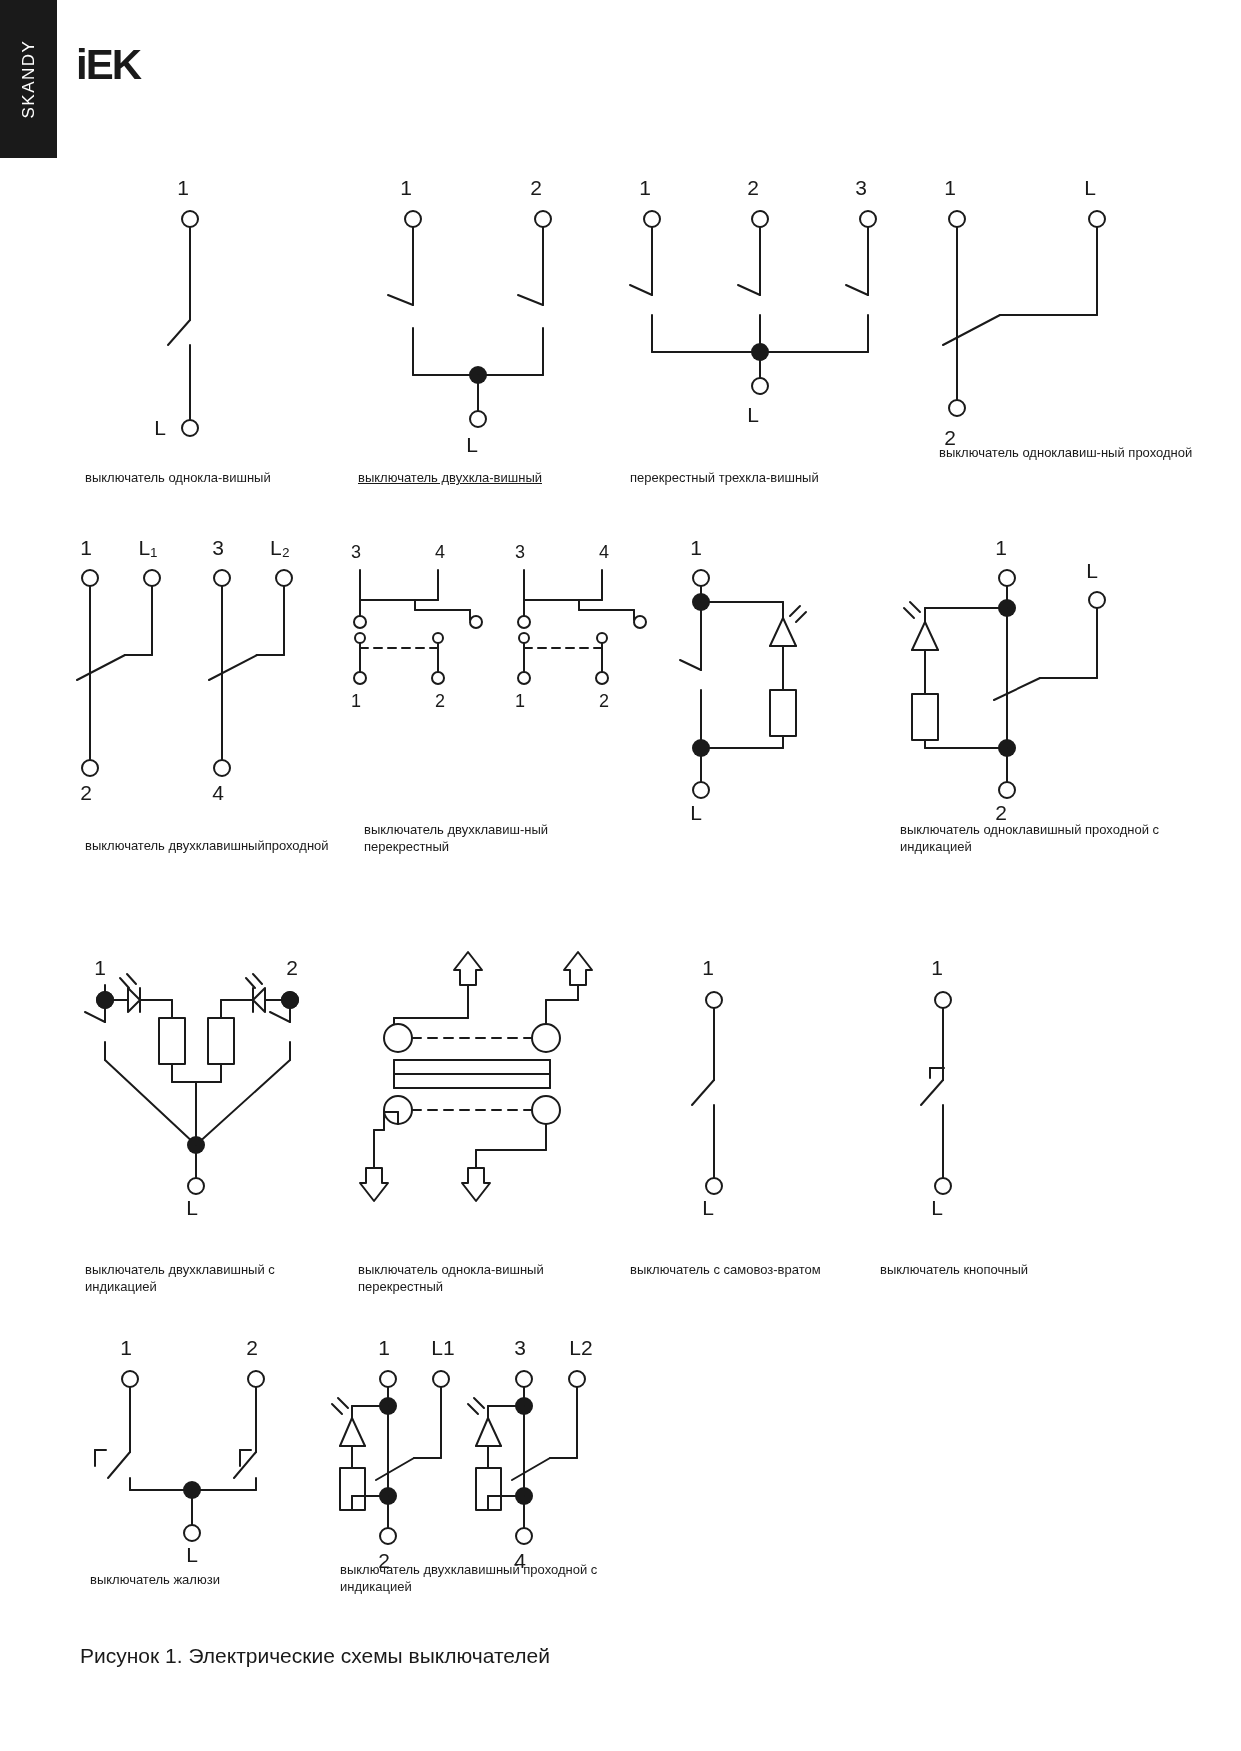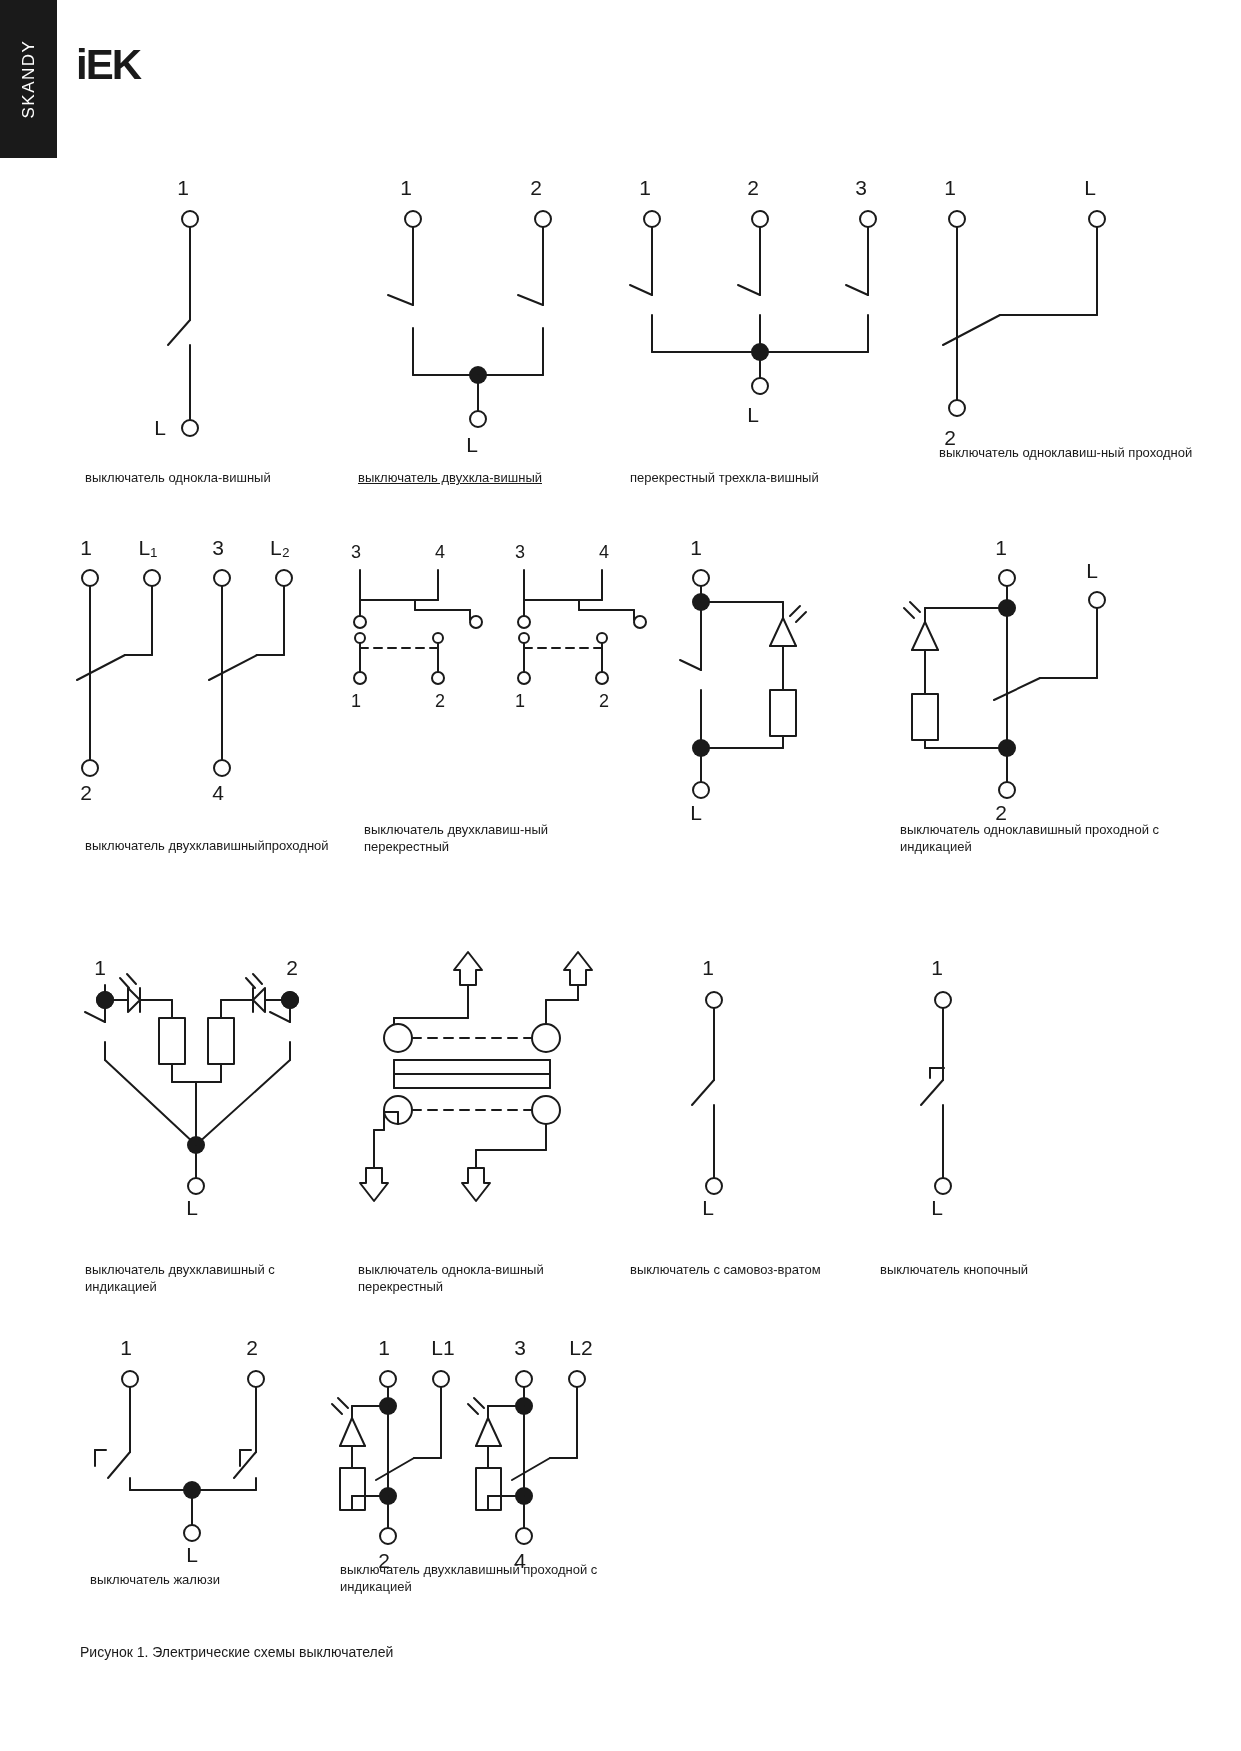--- a/index.html
+++ b/index.html
@@ -72,21 +72,21 @@
     font-size: 13px;
     line-height: 1.28;
     color: #1a1a1a;
     font-family: "Liberation Sans", sans-serif;
     white-space: pre-line;
   }
   .figtitle {
     position: absolute;
     left: 80px;
     top: 1644px;
-    font-size: 14px;
+    font-size: 21px;
     color: #1a1a1a;
     font-family: "Liberation Sans", sans-serif;
   }
 </style>
 </head>
 <body>
 
 <div class="brand-block">
   <div class="brand-vertical">SKANDY</div>
 </div>

